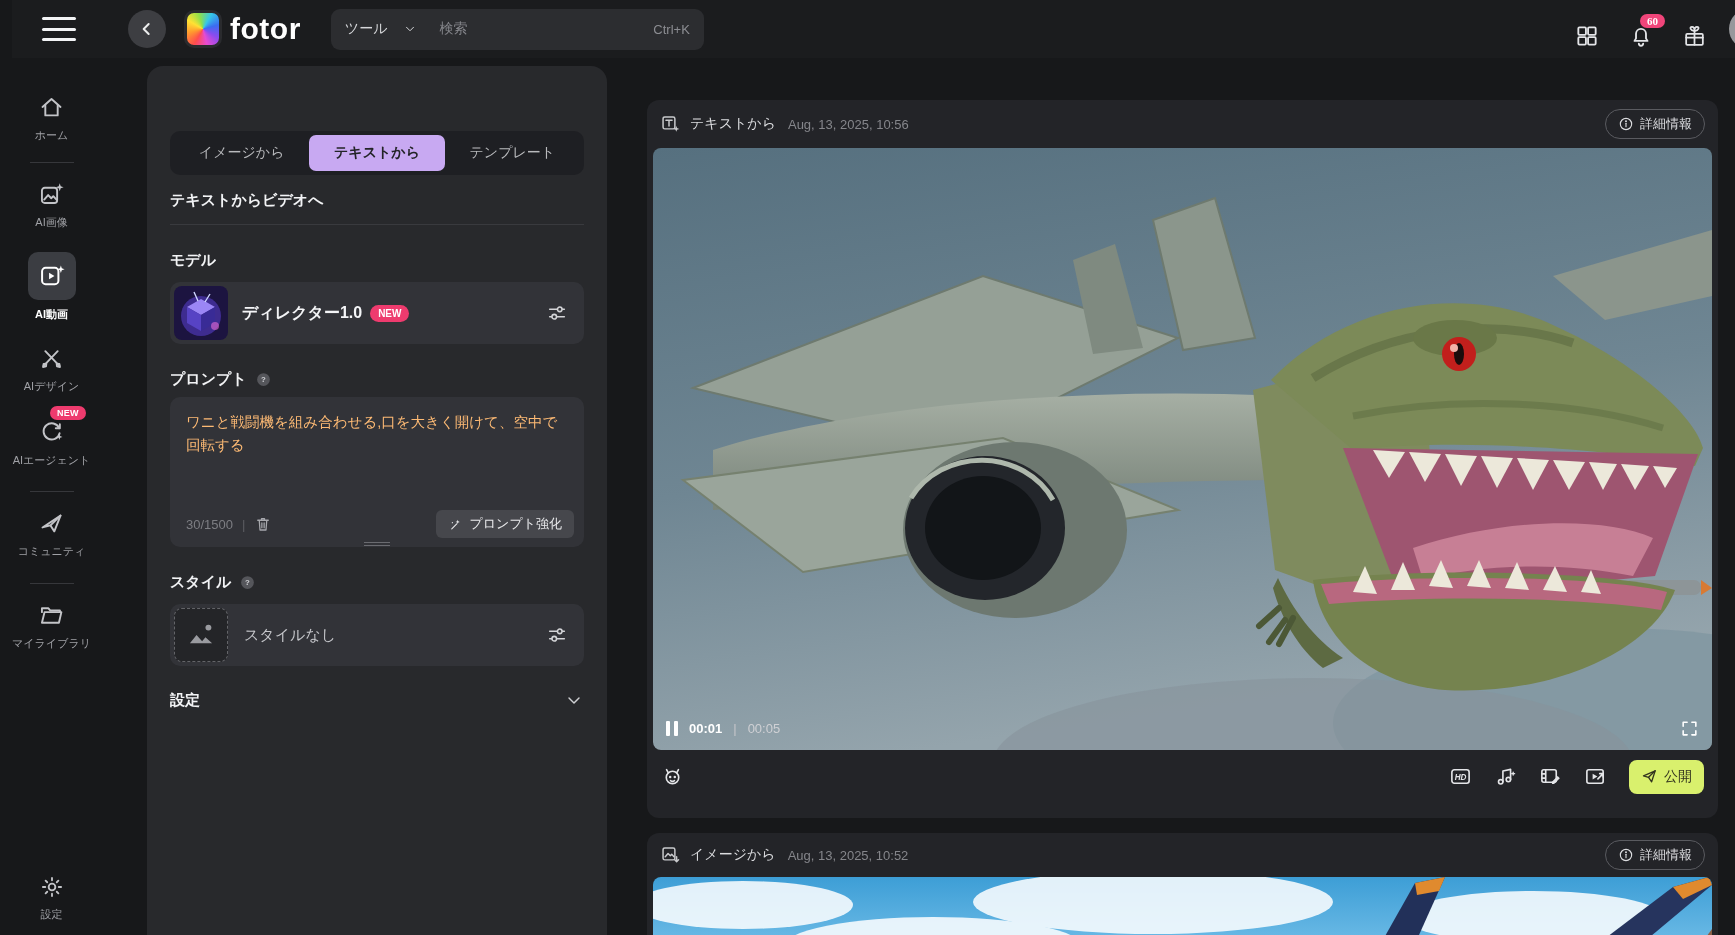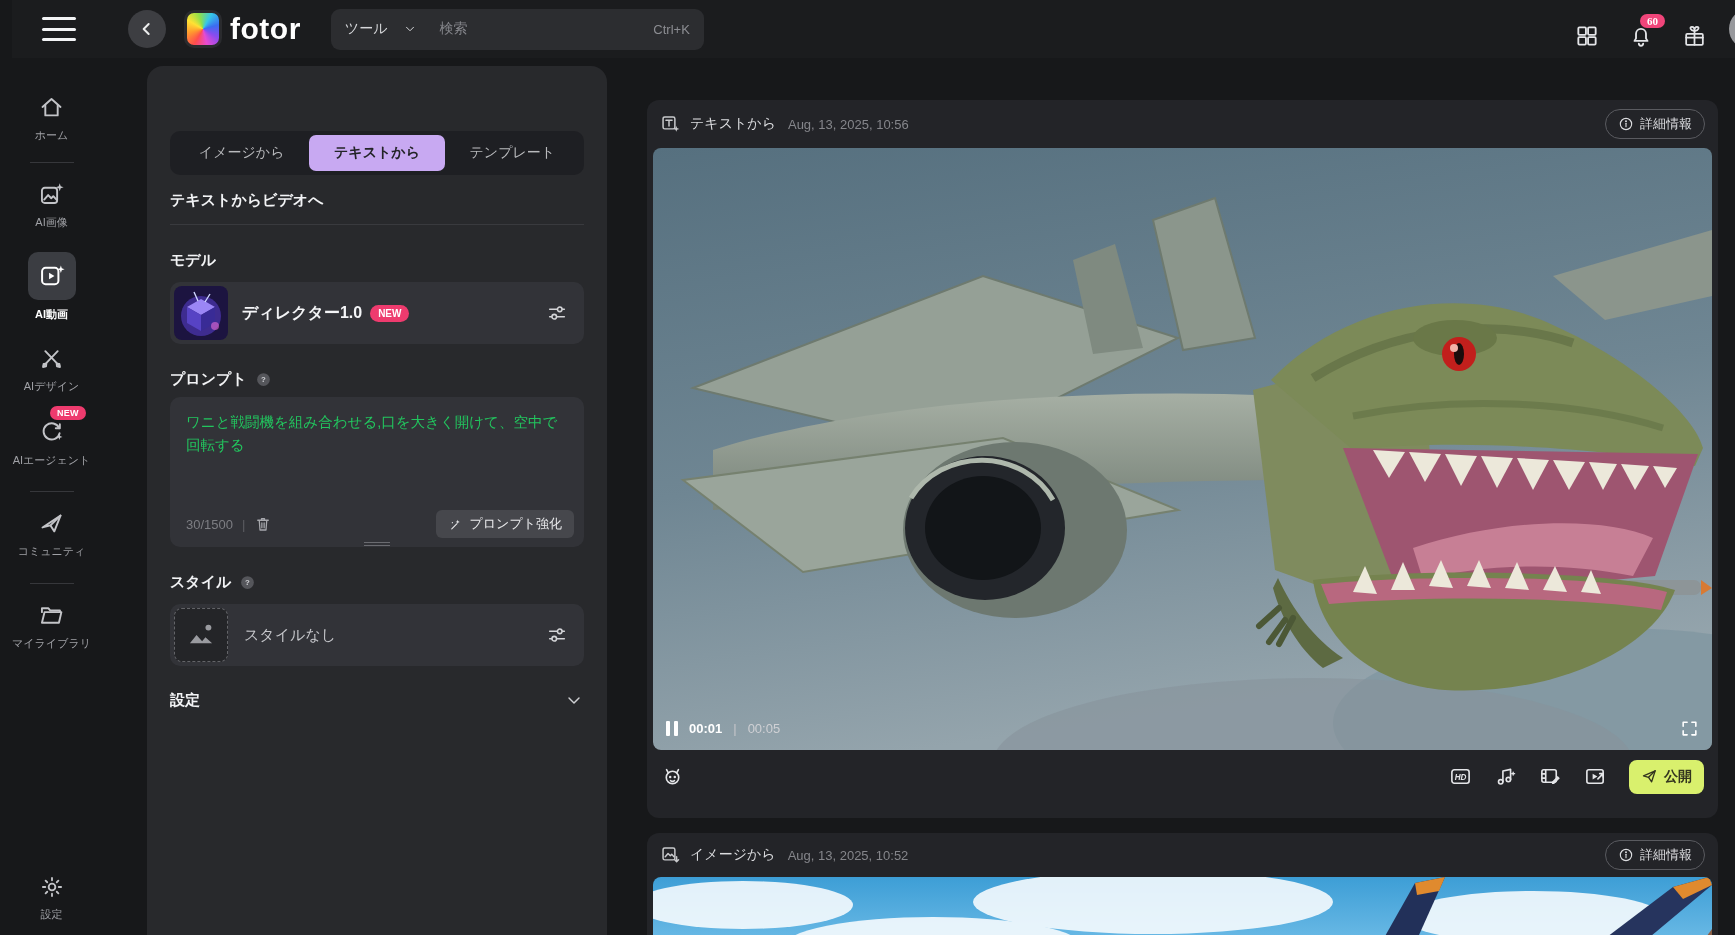--- a/index.html
+++ b/index.html
@@ -44,21 +44,21 @@
   .panel-hr { margin-top:14px; border-top:1px solid #393a3e; }
   .sec-label { margin-top:26px; font-size:15px; font-weight:bold; color:#f2f3f5; display:flex; align-items:center; gap:8px; }
   .row-card { margin-top:12px; height:62px; background:#323338; border-radius:10px; display:flex; align-items:center; padding:4px; }
   .thumb { width:54px; height:54px; border-radius:8px; overflow:hidden; flex:none; }
   .thumb.dashed { border:1px dashed #636468; background:#242528; display:grid; place-items:center; color:#9a9ba0; }
   .model-name { margin-left:14px; font-size:16px; font-weight:bold; color:#f4f5f7; }
   .pill-new { margin-left:8px; background:#ee3b6e; color:#fff; font-size:10px; font-weight:bold; padding:3px 8px; border-radius:10px; }
   .row-end-ic { margin-left:auto; margin-right:12px; color:#d3d4d7; cursor:pointer; }
   .style-text { margin-left:16px; font-size:15px; color:#c6c7cb; }
   .prompt-box { margin-top:8px; height:150px; background:#323338; border-radius:10px; position:relative; padding:14px 16px; cursor:text; }
-  .prompt-text { font-size:14.5px; line-height:1.6; color:#22c55e; }
+  .prompt-text { font-size:14.5px; line-height:1.6; color:#fdba74; }
   .prompt-foot { position:absolute; left:16px; right:10px; bottom:9px; display:flex; align-items:center; }
   .char-count { color:#7d7e83; font-size:13px; }
   .foot-sep { color:#5c5d62; margin:0 9px; font-size:13px; }
   .trash { color:#a7a8ad; cursor:pointer; }
   .enhance-btn { margin-left:auto; height:28px; background:#46474c; border-radius:6px; border:none; color:#e8e9eb; font-size:13px; display:flex; align-items:center; gap:6px; padding:0 12px; cursor:pointer; font-family:inherit; }
   .resize-handle { position:absolute; bottom:1px; left:50%; transform:translateX(-50%); width:26px; cursor:ns-resize; }
   .resize-handle i { display:block; border-top:1.5px solid #6a6b70; margin-top:2.5px; }
   .settings-row { margin-top:24px; display:flex; align-items:center; cursor:pointer; }
   .settings-row .chev { margin-left:auto; color:#cfd0d3; }
   .generate-btn { position:absolute; left:23px; right:23px; top:758px; height:55px; border:none; border-radius:28px; background:linear-gradient(90deg,#2324ee 12%,#8521f1 62%,#c61ff2 96%); color:#fff; display:flex; align-items:center; justify-content:center; gap:10px; font-size:18px; font-weight:bold; cursor:pointer; font-family:inherit; }
@@ -80,21 +80,21 @@
   .pause-ic { display:flex; gap:4px; cursor:pointer; }
   .pause-ic i { width:4px; height:15px; background:#fff; border-radius:1px; }
   .time-cur { font-size:13px; font-weight:bold; color:#fff; }
   .time-sep { font-size:13px; color:#c4c5c9; }
   .time-dur { font-size:13px; color:#cfd0d4; }
   .fs-ic { position:absolute; right:13px; bottom:12px; color:#fff; cursor:pointer; }
   .card-foot { position:absolute; left:0; right:0; top:650px; height:53px; display:flex; align-items:center; padding:0 14px; }
   .foot-left-ic { color:#e4e5e8; cursor:pointer; }
   .foot-ics { margin-left:auto; display:flex; align-items:center; gap:22px; color:#e4e5e8; }
   .foot-ics > span { cursor:pointer; }
-  .publish-btn { margin-left:22px; height:34px; background:#d9f06d; border:none; border-radius:8px; color:#33351f; font-size:14px; font-weight:bold; display:flex; align-items:center; gap:6px; padding:0 12px; cursor:pointer; font-family:inherit; }
+  .publish-btn { margin-left:22px; height:34px; background:#d9f06d; border:none; border-radius:8px; color:#33351f; font-size:14px; font-weight:normal; display:flex; align-items:center; gap:6px; padding:0 12px; cursor:pointer; font-family:inherit; }
   .img-strip { position:absolute; left:6px; right:6px; top:44px; height:116px; border-radius:8px 8px 0 0; overflow:hidden; cursor:pointer; }
   .img-strip svg { width:100%; height:100%; }
 </style>
 </head>
 <body>
 
 <header class="topbar">
   <div class="hamburger">
       <span></span>
       <span></span>

